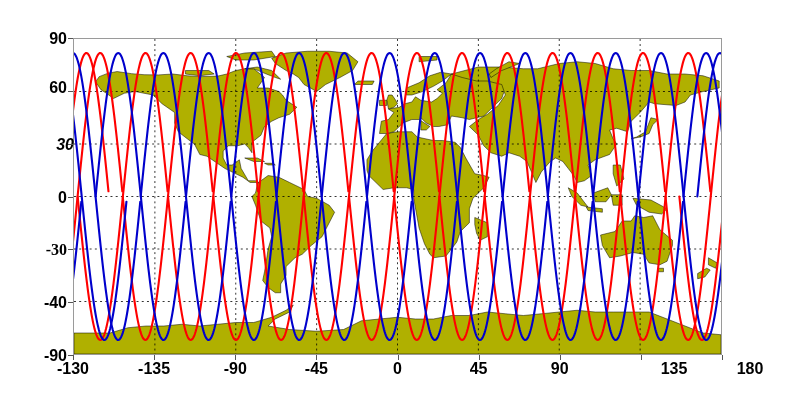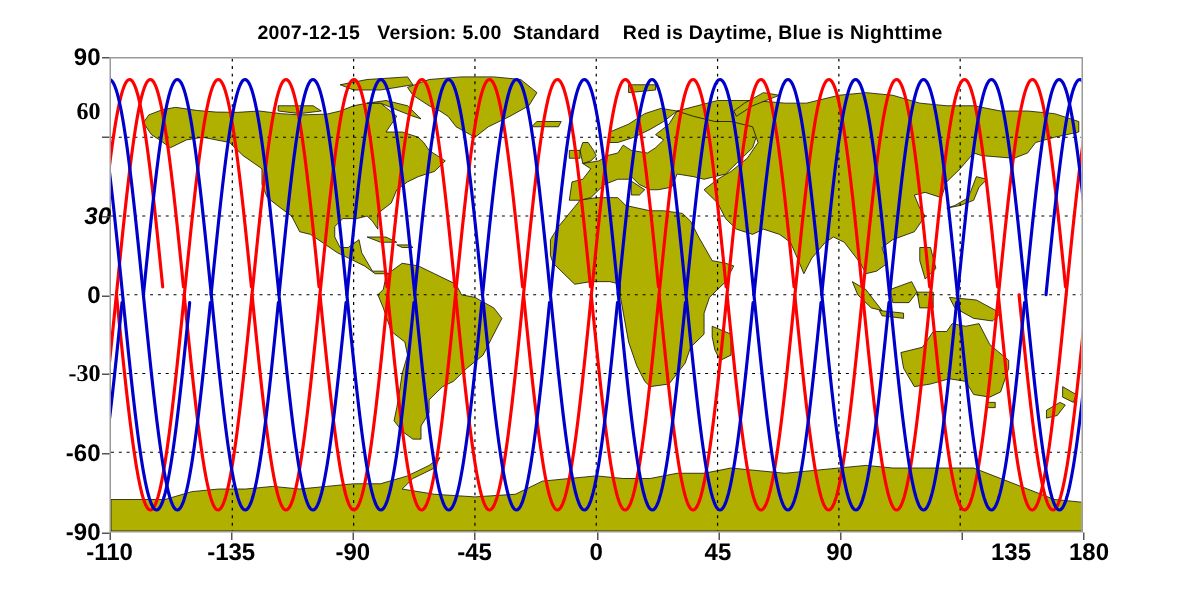--- a/index.html
+++ b/index.html
@@ -32,21 +32,20 @@
   .ytick{text-align:right;}
   .xtick{text-align:center;}
 
   .tick-mark{position:absolute;background:#555;}
 </style>
 </head>
 <body>
 
 <div id="root">
 
-  <div id="title">2007-12-15   Version: 5.00  Standard    Red is Daytime, Blue is Nighttime</div>
 
   <div id="plot-area">
     <svg id="map-svg" viewBox="-180 -90 360 180" preserveAspectRatio="none">
       <g id="land-layer">
           <polygon points="-168,-65.5 -166,-68.5 -161,-70.5 -156,-71.4 -148,-70.2 -141,-69.6 -133,-69.5 -125,-70 -117,-69 -110,-68.5 -100,-68.8 -95,-70 -90,-72 -85,-73 -80,-73 -74,-68 -78,-62 -72,-62 -66,-60 -64,-58 -62,-55 -56,-51 -60,-47 -66,-45 -70,-43 -74,-40 -76,-35 -81,-31 -81,-25 -83,-28 -85,-30 -89,-29 -94,-29 -97,-26 -97,-22 -95,-18 -92,-18 -88,-21 -87,-16 -83,-9 -79,-9 -77,-8 -82,-8 -86,-11 -92,-14 -96,-16 -106,-23 -110,-24 -113,-30 -117,-33 -122,-37 -124,-42 -124,-48 -131,-53 -136,-58 -146,-60 -152,-59 -158,-56 -162,-59 -165,-61 -168,-65.5" fill="#b0b000" stroke="#000000" stroke-width="0.28"></polygon>
           <polygon points="-45,-60 -52,-64 -55,-68 -58,-70 -62,-72 -68,-76 -70,-79 -62,-82 -50,-83 -38,-83 -28,-82 -22,-77 -25,-72 -32,-68 -40,-64 -45,-60" fill="#b0b000" stroke="#000000" stroke-width="0.28"></polygon>
           <polygon points="-85,-73 -80,-73 -73,-70 -68,-68 -65,-67 -70,-72 -78,-74 -85,-73" fill="#b0b000" stroke="#000000" stroke-width="0.28"></polygon>
           <polygon points="-90,-78 -80,-78 -68,-80 -70,-83 -85,-82 -95,-80 -90,-78" fill="#b0b000" stroke="#000000" stroke-width="0.28"></polygon>
           <polygon points="-118,-72 -105,-72 -102,-70 -110,-69 -118,-70 -118,-72" fill="#b0b000" stroke="#000000" stroke-width="0.28"></polygon>
           <polygon points="-81,0 -79,5 -76,14 -71,18 -70,23 -72,30 -73,37 -74,43 -75,48 -72,52 -68,55 -65,55 -65,50 -62,45 -62,40 -57,35 -55,34 -53,33 -48,28 -42,23 -39,17 -35,9 -38,5 -45,1 -50,0 -52,-4 -60,-8 -66,-11 -72,-12 -76,-9 -78,-7 -79,-2 -81,0" fill="#b0b000" stroke="#000000" stroke-width="0.28"></polygon>
@@ -127,47 +126,47 @@
           <path d="M134.03,-0.00 L134.38,-3.58 L134.73,-7.16 L135.08,-10.72 L135.43,-14.26 L135.78,-17.77 L136.13,-21.25 L136.48,-24.69 L136.83,-28.08 L137.18,-31.42 L137.53,-34.69 L137.88,-37.90 L138.23,-41.04 L138.58,-44.11 L138.93,-47.08 L139.28,-49.97 L139.63,-52.76 L139.98,-55.45 L140.33,-58.04 L140.68,-60.51 L141.03,-62.87 L141.38,-65.11 L141.73,-67.22 L142.08,-69.21 L142.43,-71.07 L142.78,-72.78 L143.13,-74.36 L143.48,-75.80 L143.83,-77.10 L144.18,-78.24 L144.53,-79.24 L144.88,-80.08 L145.23,-80.78 L145.58,-81.32 L145.93,-81.70 L146.28,-81.93 L146.63,-82.00 L146.98,-81.91 L147.33,-81.67 L147.68,-81.28 L148.03,-80.72 L148.38,-80.02 L148.73,-79.16 L149.08,-78.15 L149.43,-76.99 L149.78,-75.68 L150.13,-74.23 L150.48,-72.64 L150.83,-70.91 L151.18,-69.05 L151.53,-67.05 L151.88,-64.92 L152.23,-62.67 L152.58,-60.30 L152.93,-57.82 L153.28,-55.23 L153.63,-52.53 L153.98,-49.73 L154.33,-46.83 L154.68,-43.85 L155.03,-40.78 L155.38,-37.63 L155.73,-34.41 L156.08,-31.13 L156.43,-27.79 L156.78,-24.39 L157.13,-20.95 L157.48,-17.47 L157.83,-13.95 L158.18,-10.41 L158.53,-6.85 L158.88,-3.27 L159.23,0.31 L159.58,3.89 L159.93,7.46 L160.28,11.02 L160.63,14.56 L160.98,18.07 L161.33,21.54 L161.68,24.98 L162.03,28.37 L162.38,31.70 L162.73,34.97 L163.08,38.18 L163.43,41.31 L163.78,44.36 L164.13,47.33 L164.48,50.21 L164.83,53.00 L165.18,55.68 L165.53,58.25 L165.88,60.72 L166.23,63.07 L166.58,65.30 L166.93,67.40 L167.28,69.37 L167.63,71.22 L167.98,72.92 L168.33,74.49 L168.68,75.92 L169.03,77.20 L169.38,78.33 L169.73,79.32 L170.08,80.15 L170.43,80.83 L170.78,81.36 L171.13,81.73 L171.48,81.94 L171.83,82.00 L172.18,81.90 L172.53,81.65 L172.88,81.24 L173.23,80.67 L173.58,79.95 L173.93,79.08 L174.28,78.06 L174.63,76.88 L174.98,75.57 L175.33,74.10 L175.68,72.50 L176.03,70.76 L176.38,68.88 L176.73,66.87 L177.08,64.73 L177.43,62.47 L177.78,60.10 L178.13,57.60 L178.48,55.00 L178.83,52.29 L179.18,49.48 L179.53,46.58 L179.88,43.59 L180.23,40.51 L180.58,37.36 L180.93,34.14 L181.28,30.85 L181.63,27.50 L181.98,24.10 L182.33,20.65 L182.68,17.17 L183.03,13.65 L183.38,10.11 L183.73,6.54 L184.08,2.97 " fill="none" stroke="#0000cc" stroke-width="2.1" stroke-linecap="round" vector-effect="non-scaling-stroke"></path>
           <path d="M-189.67,-80.78 L-189.32,-81.32 L-188.97,-81.70 L-188.62,-81.93 L-188.27,-82.00 L-187.92,-81.91 L-187.57,-81.67 L-187.22,-81.28 L-186.87,-80.72 L-186.52,-80.02 L-186.17,-79.16 L-185.82,-78.15 L-185.47,-76.99 L-185.12,-75.68 L-184.77,-74.23 L-184.42,-72.64 L-184.07,-70.91 L-183.72,-69.05 L-183.37,-67.05 L-183.02,-64.92 L-182.67,-62.67 L-182.32,-60.30 L-181.97,-57.82 L-181.62,-55.23 L-181.27,-52.53 L-180.92,-49.73 L-180.57,-46.83 L-180.22,-43.85 L-179.87,-40.78 L-179.52,-37.63 L-179.17,-34.41 L-178.82,-31.13 L-178.47,-27.79 L-178.12,-24.39 L-177.77,-20.95 L-177.42,-17.47 L-177.07,-13.95 L-176.72,-10.41 L-176.37,-6.85 L-176.02,-3.27 L-175.67,0.31 L-175.32,3.89 L-174.97,7.46 L-174.62,11.02 L-174.27,14.56 L-173.92,18.07 L-173.57,21.54 L-173.22,24.98 L-172.87,28.37 L-172.52,31.70 L-172.17,34.97 L-171.82,38.18 L-171.47,41.31 L-171.12,44.36 L-170.77,47.33 L-170.42,50.21 L-170.07,53.00 L-169.72,55.68 L-169.37,58.25 L-169.02,60.72 L-168.67,63.07 L-168.32,65.30 L-167.97,67.40 L-167.62,69.37 L-167.27,71.22 L-166.92,72.92 L-166.57,74.49 L-166.22,75.92 L-165.87,77.20 L-165.52,78.33 L-165.17,79.32 L-164.82,80.15 L-164.47,80.83 L-164.12,81.36 L-163.77,81.73 L-163.42,81.94 L-163.07,82.00 L-162.72,81.90 L-162.37,81.65 L-162.02,81.24 L-161.67,80.67 L-161.32,79.95 L-160.97,79.08 L-160.62,78.06 L-160.27,76.88 L-159.92,75.57 L-159.57,74.10 L-159.22,72.50 L-158.87,70.76 L-158.52,68.88 L-158.17,66.87 L-157.82,64.73 L-157.47,62.47 L-157.12,60.10 L-156.77,57.60 L-156.42,55.00 L-156.07,52.29 L-155.72,49.48 L-155.37,46.58 L-155.02,43.59 L-154.67,40.51 L-154.32,37.36 L-153.97,34.14 L-153.62,30.85 L-153.27,27.50 L-152.92,24.10 L-152.57,20.65 L-152.22,17.17 L-151.87,13.65 L-151.52,10.11 L-151.17,6.54 L-150.82,2.97 " fill="none" stroke="#0000cc" stroke-width="2.1" stroke-linecap="round" vector-effect="non-scaling-stroke"></path>
           <path d="M159.13,-0.00 L159.48,-3.58 L159.83,-7.16 L160.18,-10.72 L160.53,-14.26 L160.88,-17.77 L161.23,-21.25 L161.58,-24.69 L161.93,-28.08 L162.28,-31.42 L162.63,-34.69 L162.98,-37.90 L163.33,-41.04 L163.68,-44.11 L164.03,-47.08 L164.38,-49.97 L164.73,-52.76 L165.08,-55.45 L165.43,-58.04 L165.78,-60.51 L166.13,-62.87 L166.48,-65.11 L166.83,-67.22 L167.18,-69.21 L167.53,-71.07 L167.88,-72.78 L168.23,-74.36 L168.58,-75.80 L168.93,-77.10 L169.28,-78.24 L169.63,-79.24 L169.98,-80.08 L170.33,-80.78 L170.68,-81.32 L171.03,-81.70 L171.38,-81.93 L171.73,-82.00 L172.08,-81.91 L172.43,-81.67 L172.78,-81.28 L173.13,-80.72 L173.48,-80.02 L173.83,-79.16 L174.18,-78.15 L174.53,-76.99 L174.88,-75.68 L175.23,-74.23 L175.58,-72.64 L175.93,-70.91 L176.28,-69.05 L176.63,-67.05 L176.98,-64.92 L177.33,-62.67 L177.68,-60.30 L178.03,-57.82 L178.38,-55.23 L178.73,-52.53 L179.08,-49.73 L179.43,-46.83 L179.78,-43.85 L180.13,-40.78 L180.48,-37.63 L180.83,-34.41 L181.18,-31.13 L181.53,-27.79 L181.88,-24.39 L182.23,-20.95 L182.58,-17.47 L182.93,-13.95 L183.28,-10.41 L183.63,-6.85 L183.98,-3.27 L184.33,0.31 L184.68,3.89 L185.03,7.46 L185.38,11.02 L185.73,14.56 L186.08,18.07 L186.43,21.54 L186.78,24.98 L187.13,28.37 L187.48,31.70 L187.83,34.97 L188.18,38.18 L188.53,41.31 L188.88,44.36 L189.23,47.33 L189.58,50.21 L189.93,53.00 " fill="none" stroke="#0000cc" stroke-width="2.1" stroke-linecap="round" vector-effect="non-scaling-stroke"></path>
         </g>
     </svg>
   </div>
 
   <div id="yticks">
       <div class="tick-label ytick" style="left: 25px; top: 347px; width: 42px;">-90</div>
       <div class="tick-mark" style="left: 68px; top: 355px; width: 5px; height: 1px;"></div>
-      <div class="tick-label ytick" style="left: 25px; top: 294.167px; width: 42px;">-60</div>
+      <div class="tick-label ytick" style="left: 25px; top: 294.167px; width: 42px;">-40</div>
       <div class="tick-mark" style="left: 68px; top: 302.167px; width: 5px; height: 1px;"></div>
       <div class="tick-label ytick" style="left: 25px; top: 241.333px; width: 42px; font-family: Liberation Serif, serif;">-30</div>
       <div class="tick-mark" style="left: 68px; top: 249.333px; width: 5px; height: 1px;"></div>
       <div class="tick-label ytick" style="left: 25px; top: 188.5px; width: 42px;">0</div>
       <div class="tick-mark" style="left: 68px; top: 196.5px; width: 5px; height: 1px;"></div>
       <div class="tick-label ytick" style="left: 32px; top: 135.667px; width: 42px; font-style: italic;">30</div>
       <div class="tick-mark" style="left: 68px; top: 143.667px; width: 5px; height: 1px;"></div>
-      <div class="tick-label ytick" style="left: 25px; top: 66px; width: 42px; font-family: Liberation Serif, serif;">60</div>
+      <div class="tick-label ytick" style="left: 25px; top: 79px; width: 42px;">60</div>
       <div class="tick-mark" style="left: 68px; top: 90.8333px; width: 5px; height: 1px;"></div>
       <div class="tick-label ytick" style="left: 25px; top: 30px; width: 42px;">90</div>
       <div class="tick-mark" style="left: 68px; top: 38px; width: 5px; height: 1px;"></div>
     </div>
   <div id="xticks">
-      <div class="tick-label xtick" style="left: 43px; top: 360px; width: 60px;">-110</div>
+      <div class="tick-label xtick" style="left: 43px; top: 360px; width: 60px;">-130</div>
       <div class="tick-mark" style="left: 73px; top: 355px; width: 1px; height: 5px;"></div>
       <div class="tick-label xtick" style="left: 124.125px; top: 360px; width: 60px;">-135</div>
       <div class="tick-mark" style="left: 154.125px; top: 355px; width: 1px; height: 5px;"></div>
       <div class="tick-label xtick" style="left: 205.25px; top: 360px; width: 60px;">-90</div>
       <div class="tick-mark" style="left: 235.25px; top: 355px; width: 1px; height: 5px;"></div>
       <div class="tick-label xtick" style="left: 286.375px; top: 360px; width: 60px;">-45</div>
       <div class="tick-mark" style="left: 316.375px; top: 355px; width: 1px; height: 5px;"></div>
       <div class="tick-label xtick" style="left: 367.5px; top: 360px; width: 60px;">0</div>
       <div class="tick-mark" style="left: 397.5px; top: 355px; width: 1px; height: 5px;"></div>
       <div class="tick-label xtick" style="left: 448.625px; top: 360px; width: 60px;">45</div>
       <div class="tick-mark" style="left: 478.625px; top: 355px; width: 1px; height: 5px;"></div>
       <div class="tick-label xtick" style="left: 529.75px; top: 360px; width: 60px;">90</div>
       <div class="tick-mark" style="left: 559.75px; top: 355px; width: 1px; height: 5px;"></div>
       <div class="tick-label xtick" style="left: 644px; top: 360px; width: 60px;">135</div>
       <div class="tick-mark" style="left: 640.875px; top: 355px; width: 1px; height: 5px;"></div>
-      <div class="tick-label xtick" style="left: 696px; top: 360px; width: 60px;">180</div>
+      <div class="tick-label xtick" style="left: 720px; top: 360px; width: 60px;">180</div>
       <div class="tick-mark" style="left: 722px; top: 355px; width: 1px; height: 5px;"></div>
     </div>
 
 </div>
 
 </body></html>

